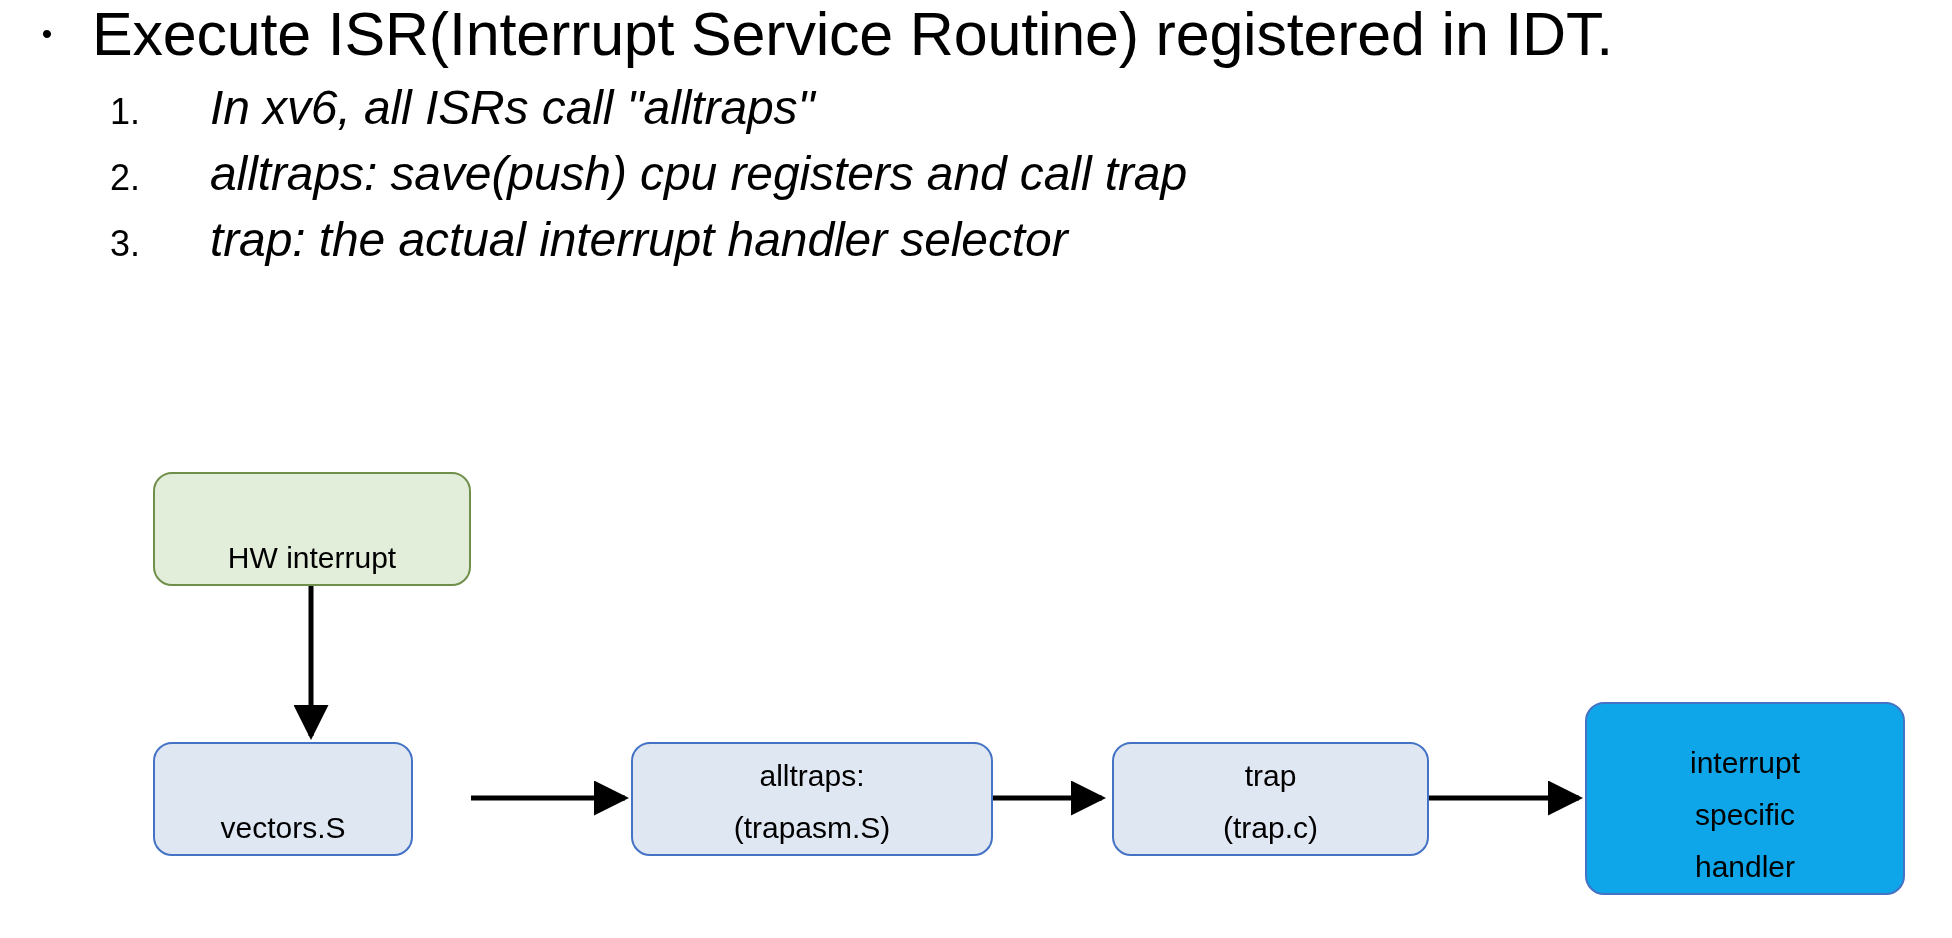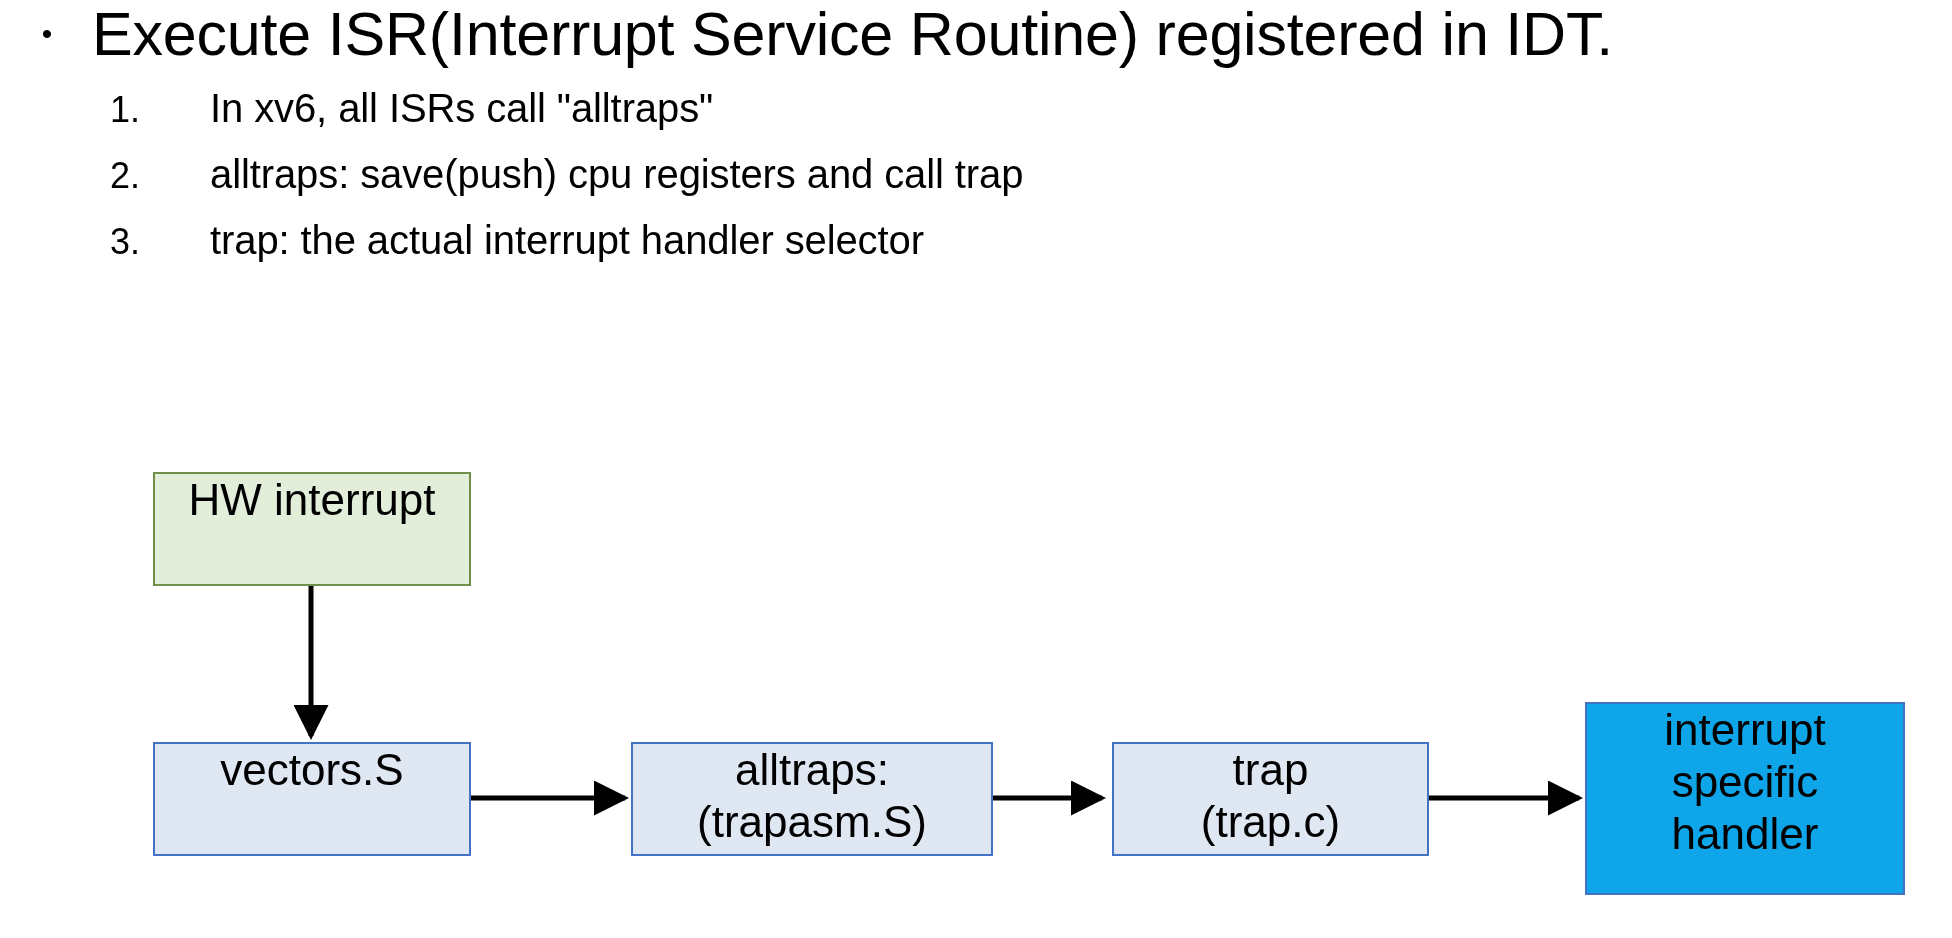--- a/index.html
+++ b/index.html
@@ -52,64 +52,66 @@
     display: flex;
     align-items: baseline;
     white-space: nowrap;
   }
   .num-row .num {
     width: 100px;
     font-size: 36px;
     line-height: 44px;
   }
   .num-row .num-text {
-    font-size: 40px;
+    font-size: 48px;
     line-height: 44px;
     letter-spacing: -0.1px;
+    font-style: italic;
   }
   .num-row-1 { top: 86px; }
   .num-row-2 { top: 152px; }
   .num-row-3 { top: 218px; }
 
   
   .diagram {
     position: absolute;
     left: 0;
     top: 0;
     width: 1952px;
     height: 938px;
   }
 
   .node {
     position: absolute;
     box-sizing: border-box;
     display: flex;
     flex-direction: column;
     align-items: center;
-    justify-content: flex-start;
+    justify-content: flex-end;
     text-align: center;
-    font-size: 44px;
+    font-size: 30px;
     line-height: 52px;
     border-width: 2px;
     border-style: solid;
+    border-radius: 19px;
   }
   .node .line { display: block; }
 
   .node-hw {
     left: 153px;
     top: 472px;
     width: 318px;
     height: 114px;
     background: #e3eeda;
     border-color: #6f8f4a;
   }
   .node-vectors {
     left: 153px;
     top: 742px;
-    width: 318px;
+    width: 260px;
     height: 114px;
     background: #dfe7f3;
     border-color: #4472c4;
   }
   .node-alltraps {
     left: 631px;
     top: 742px;
     width: 362px;
     height: 114px;
     background: #dfe7f3;

